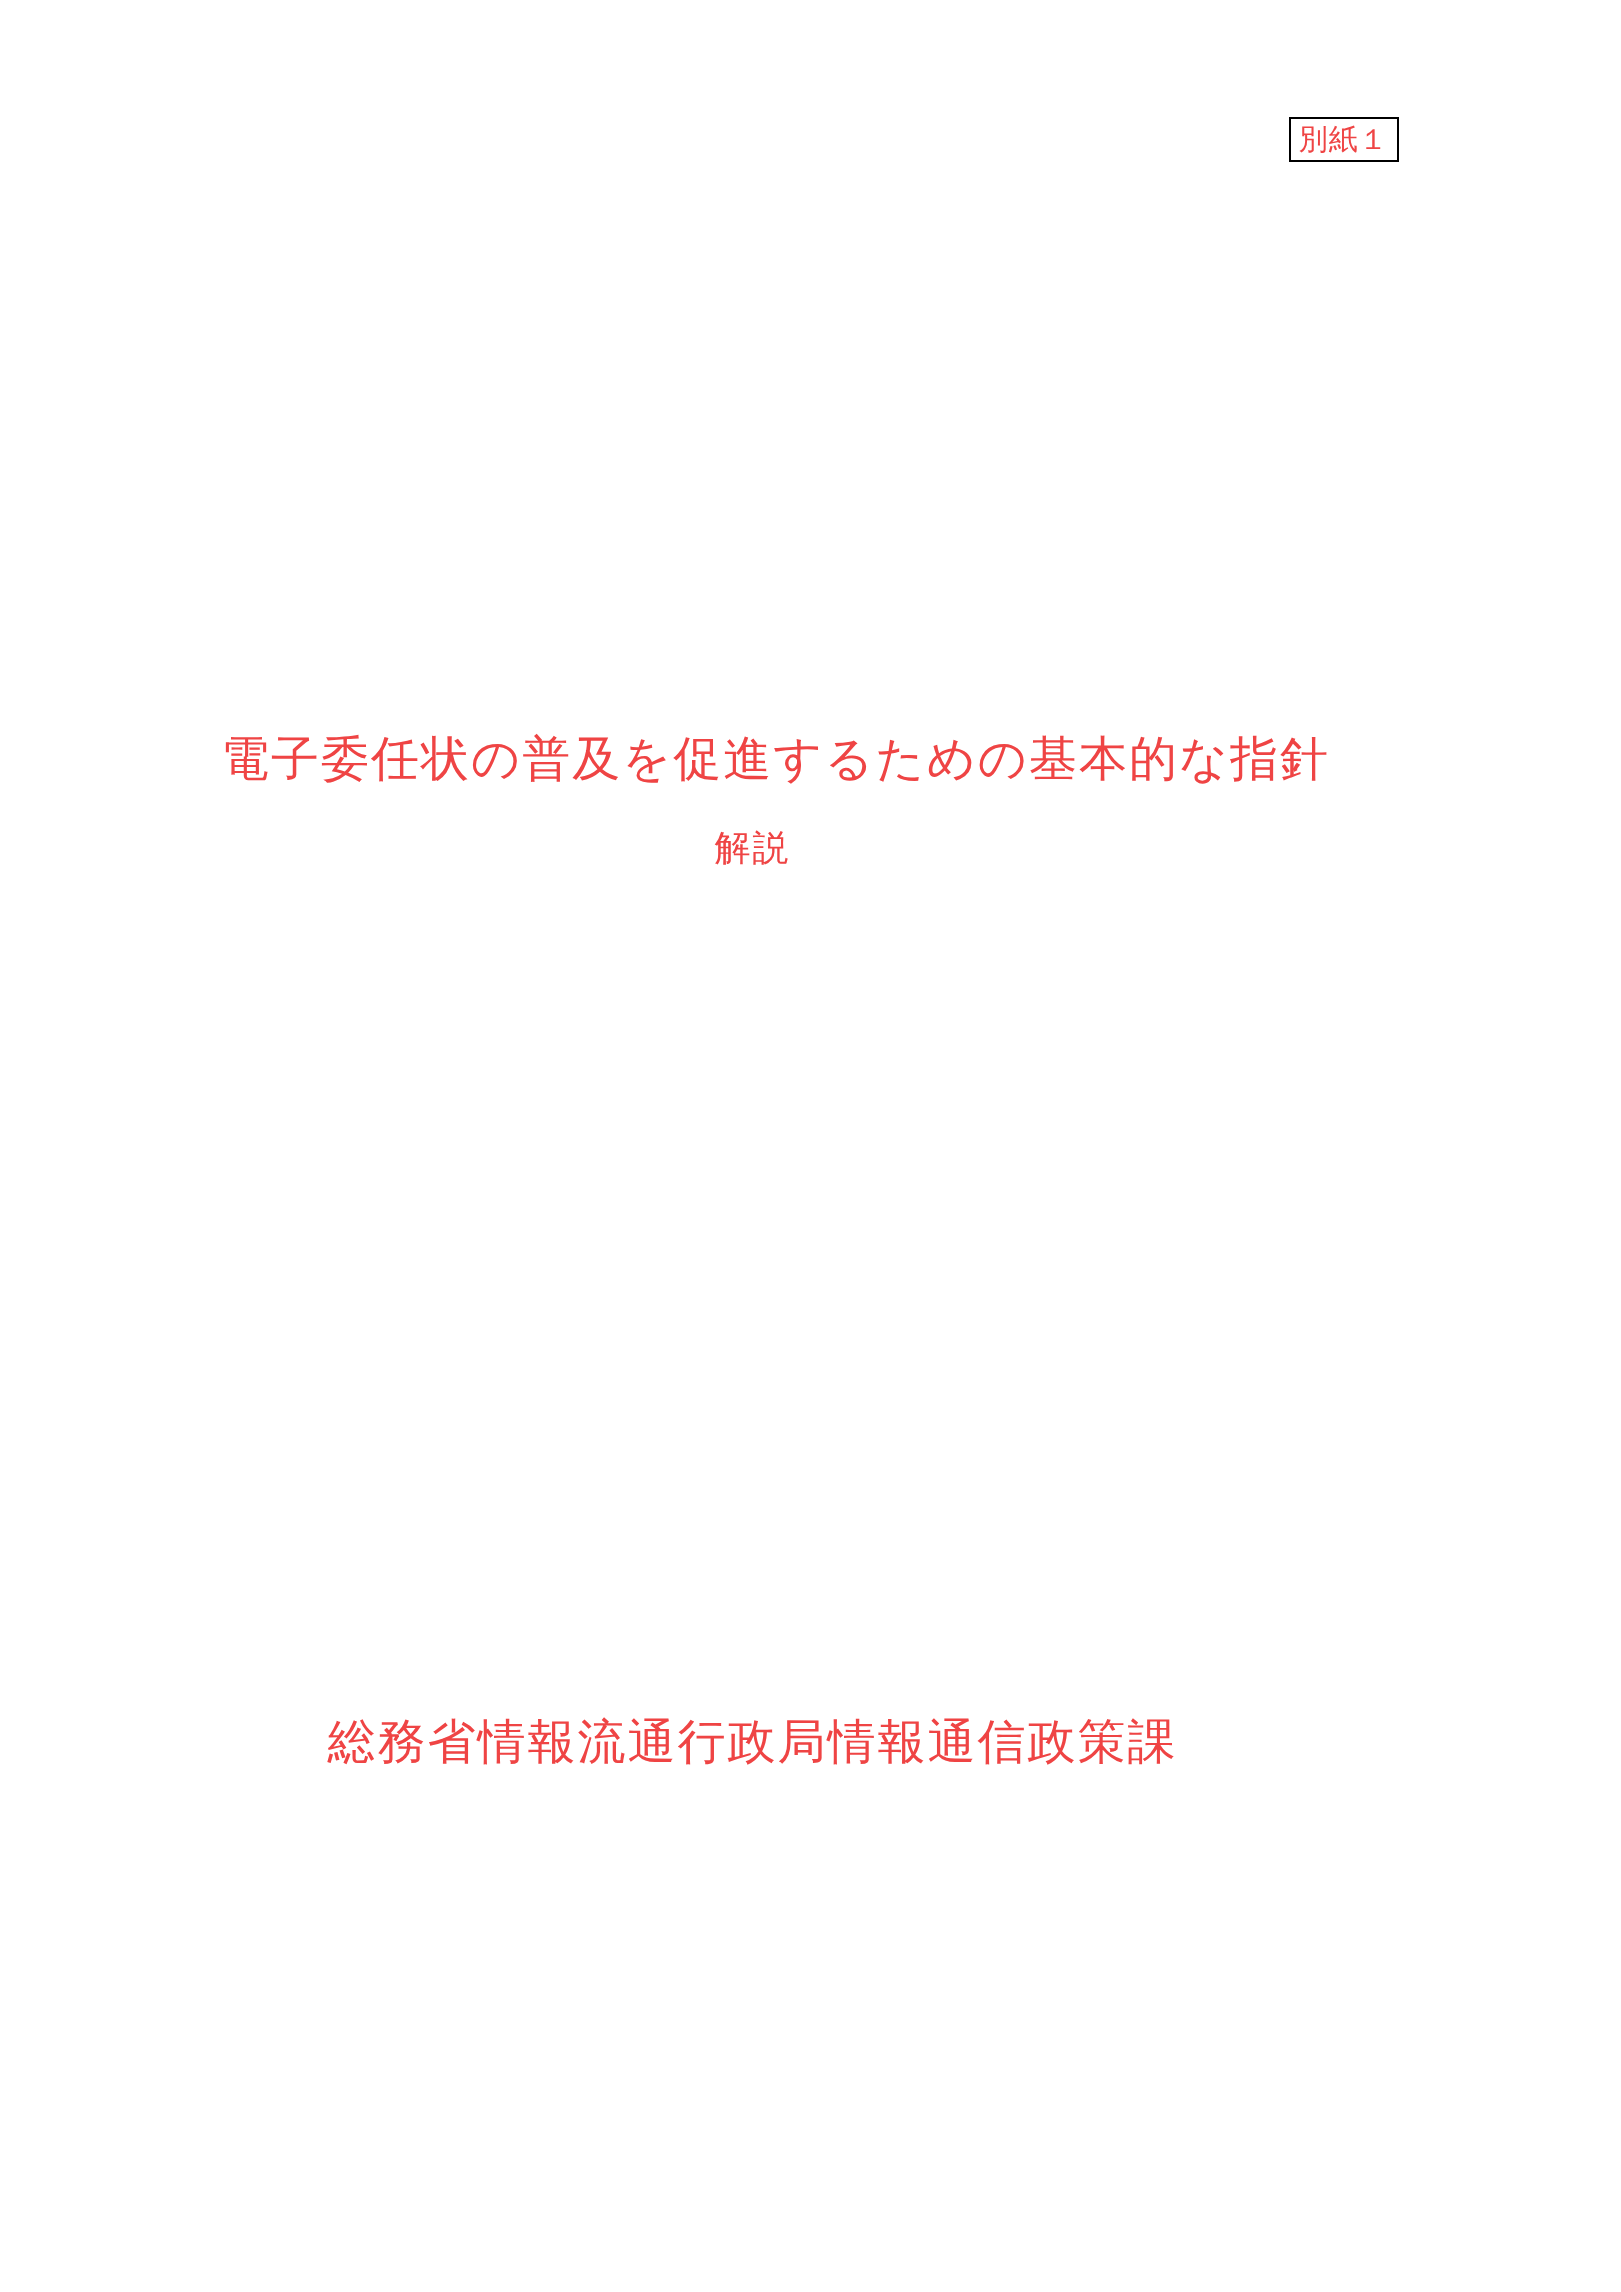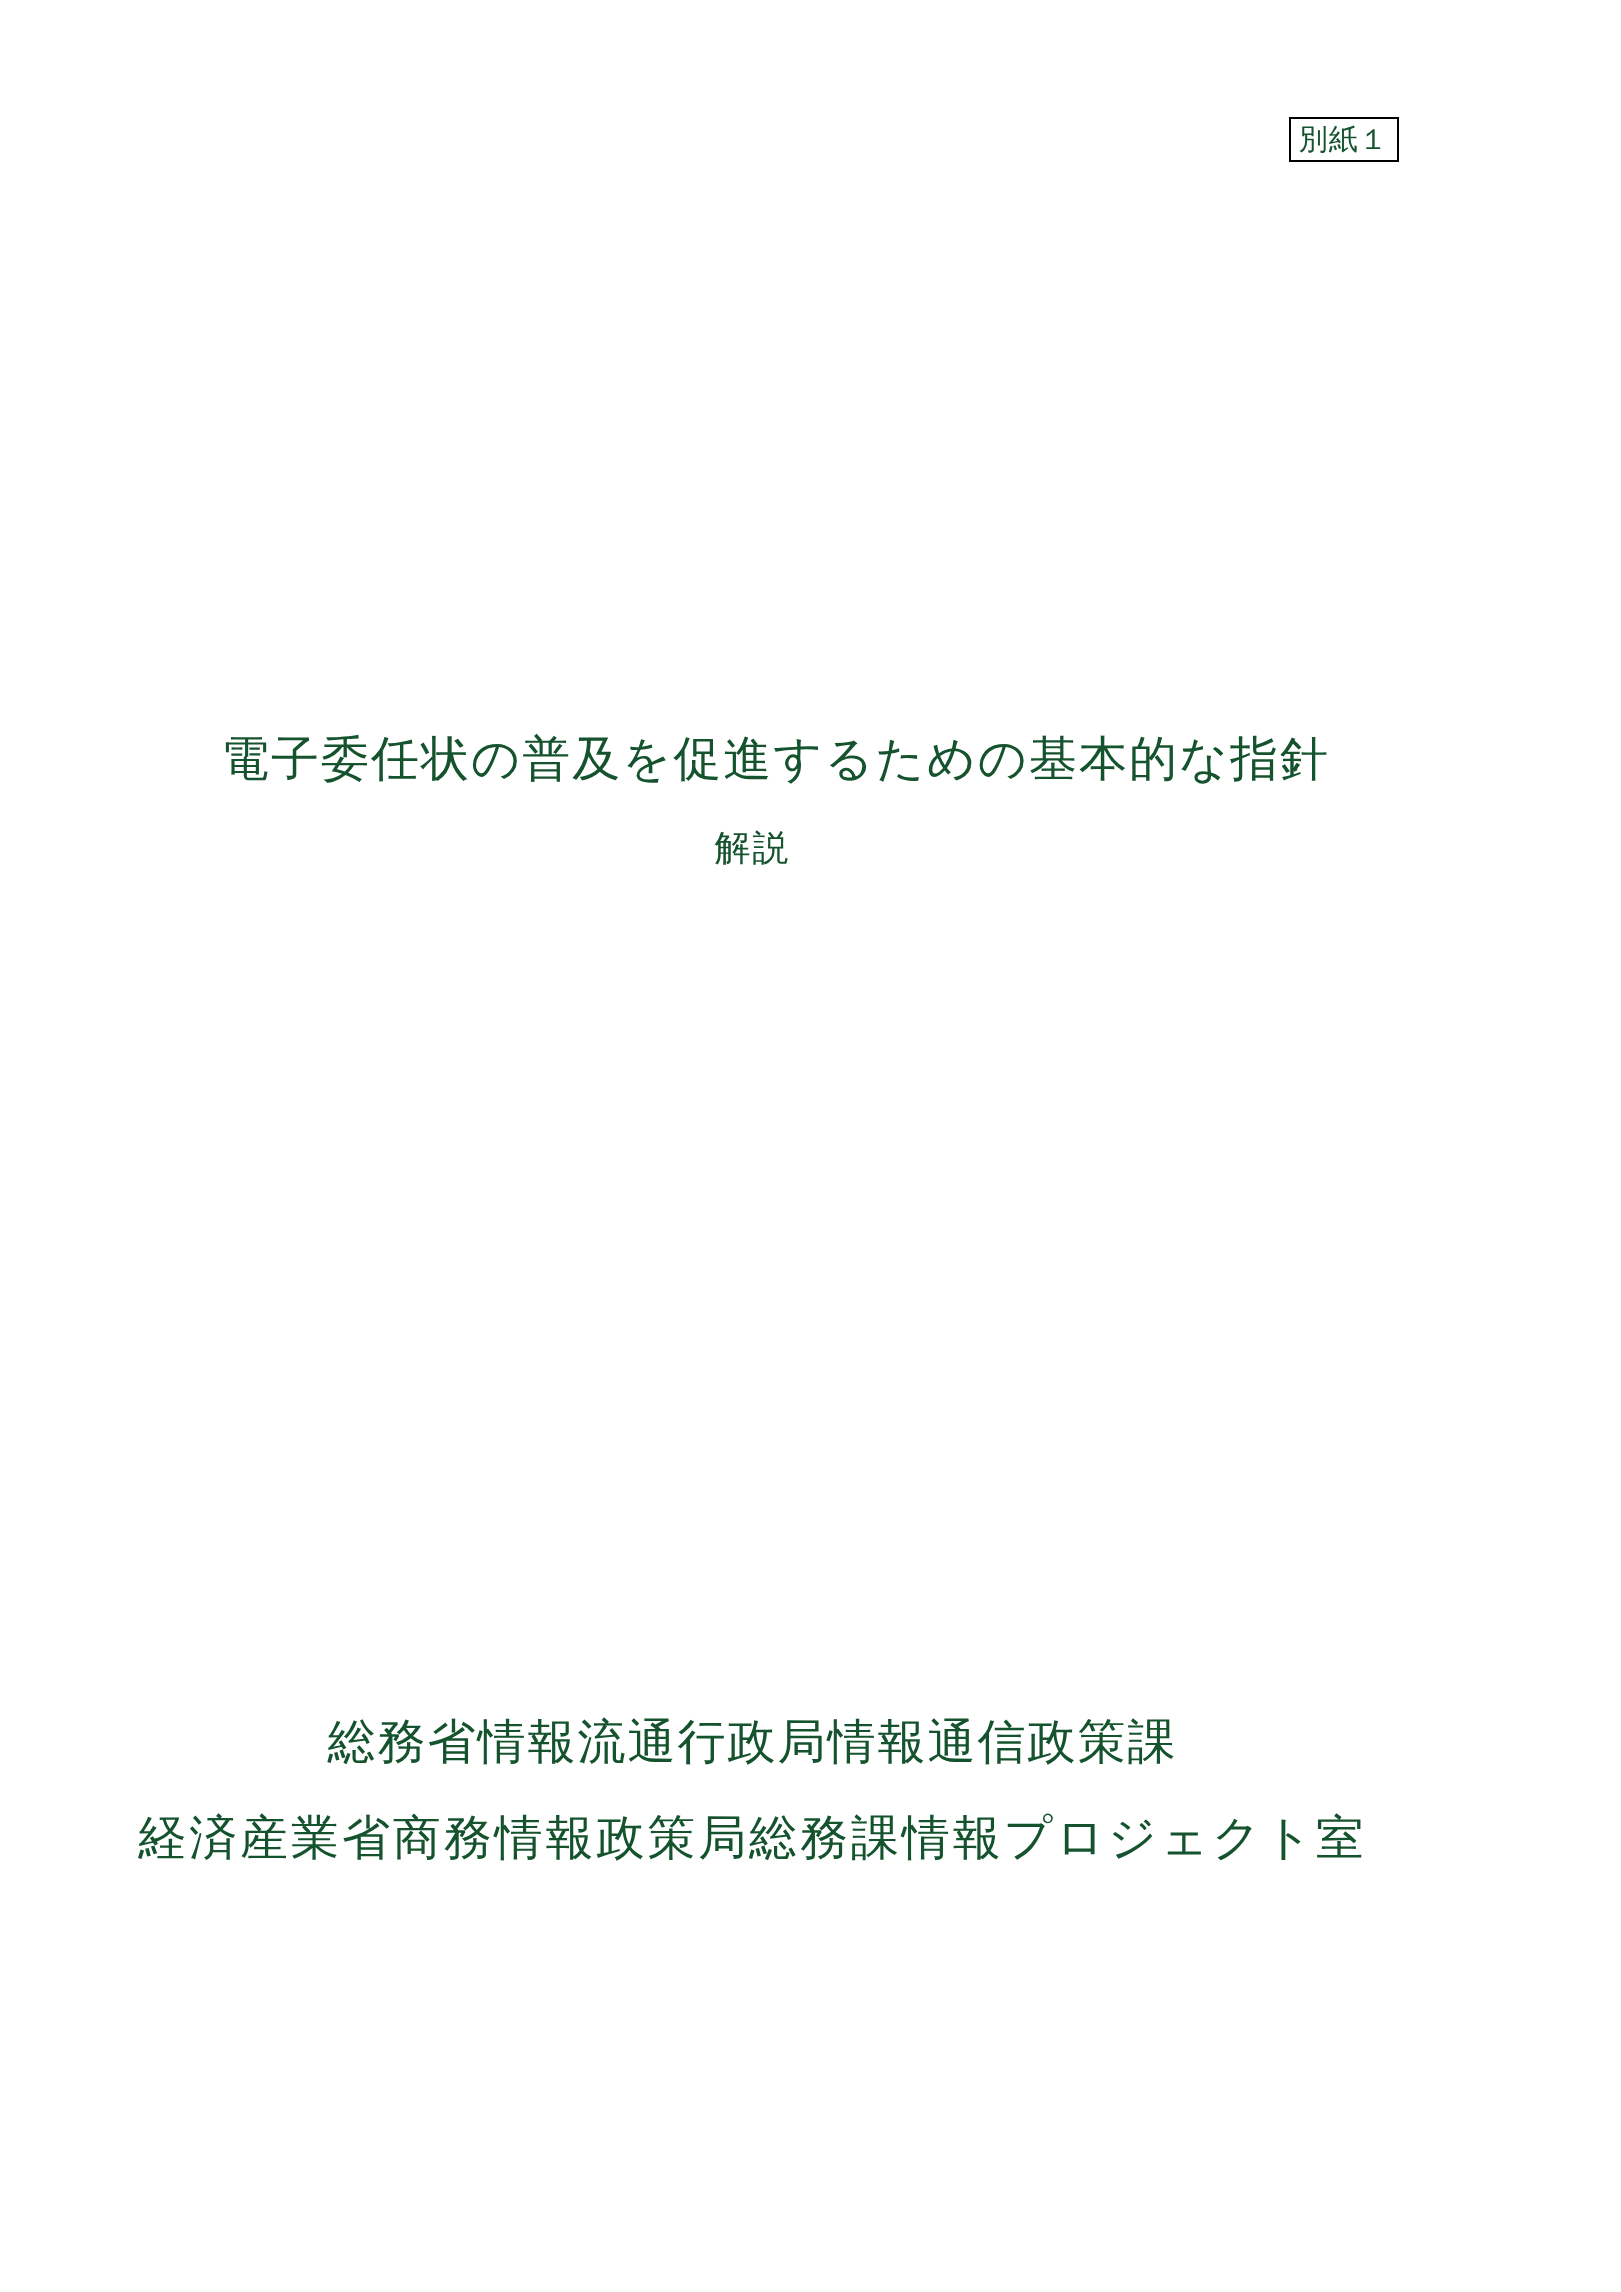--- a/index.html
+++ b/index.html
@@ -6,21 +6,21 @@
   html, body {
     margin: 0;
     padding: 0;
     background: #ffffff;
   }
   .page {
     position: relative;
     width: 1505px;
     height: 2293px;
     background: #ffffff;
-    color: #14532d;
+    color: #ef4444;
     font-family: "Liberation Serif", "DejaVu Serif", serif;
     overflow: hidden;
   }
   .attachment-label {
     position: absolute;
     left: 1289px;
     top: 117px;
     box-sizing: border-box;
     min-width: 103px;
     height: 45px;
@@ -79,16 +79,15 @@
   <div class="attachment-label">
     <span>別紙１</span>
   </div>
 
   <h1 class="centered-line doc-title">電子委任状の普及を促進するための基本的な指針</h1>
 
   <h2 class="centered-line doc-subtitle">解説</h2>
 
   <p class="centered-line footer-line-1">総務省情報流通行政局情報通信政策課</p>
 
-  <p class="centered-line footer-line-2">経済産業省商務情報政策局総務課情報プロジェクト室</p>
 
 </div>
 
 
 </body></html>

